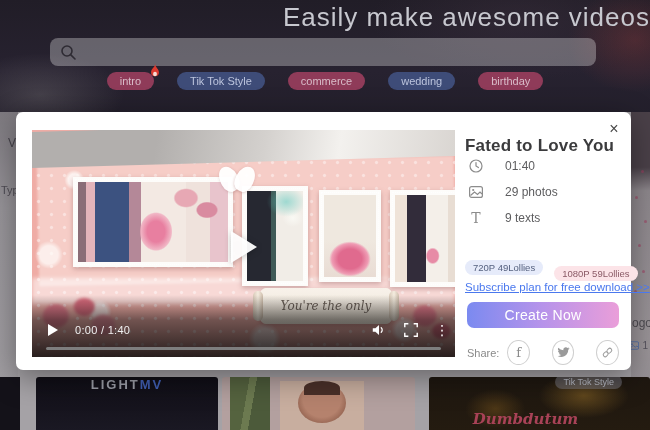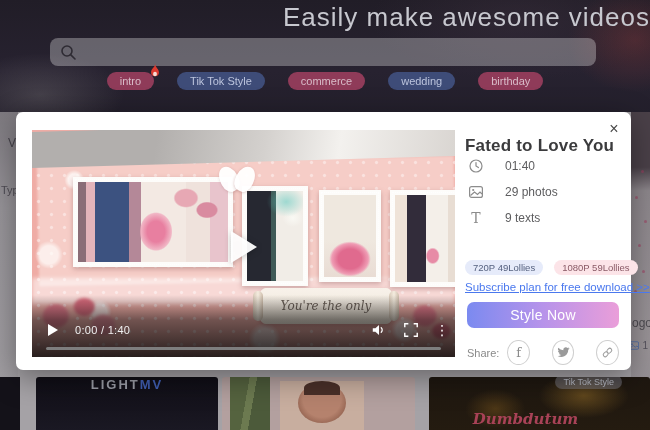--- a/index.html
+++ b/index.html
@@ -154,21 +154,21 @@
   
   .details { position:absolute; left:449px; top:0; width:166px; height:258px; }
   .d-title { margin-top:24px; font-size:17px; font-weight:bold; color:#3b3b3d; letter-spacing:.2px; }
   .meta-row { position:absolute; left:4px; display:flex; align-items:center; gap:22px; color:#5d5d5f; font-size:12px; }
   .m1 { top:47px; } .m2 { top:73px; } .m3 { top:99px; }
   .meta-ico { width:14px; height:14px; display:flex; align-items:center; justify-content:center; }
   .t-glyph { font-family:"DejaVu Serif", serif; font-size:14px; color:#8c8c8c; line-height:14px; }
   .badges { position:absolute; left:0; top:148px; display:flex; gap:11px; }
   .badge { height:15px; line-height:15px; padding:0 8px; border-radius:8px; font-size:9.5px; white-space:nowrap; }
   .badge-blue { background:#e6ebfa; color:#55617f; }
-  .badge-pink { background:#fce4e8; color:#8a5a66; }
+  .badge-pink { background:#fce4e8; color:#8a5a66;margin-top:6px; }
   .subscribe { position:absolute; left:0; top:169px; font-size:11.5px; color:#4a78ee; text-decoration:underline; cursor:pointer; white-space:nowrap; }
   .create-btn { position:absolute; left:2px; top:190px; width:152px; height:26px; border:none; border-radius:7px;
     background:linear-gradient(90deg,#7b8af0,#b793ea,#ea9ed9); color:#fff; font-size:14px; cursor:pointer;
     font-family:"Liberation Sans", sans-serif; letter-spacing:.3px; }
   .share-row { position:absolute; left:2px; top:228px; width:152px; display:flex; align-items:center;justify-content:center; }
   .share-label { font-size:11px; color:#8a8a8a; margin-right:8px; }
   .share-circle { width:25px; height:25px; border-radius:50%; border:1px solid #cfcfcf; display:flex;
     align-items:center; justify-content:center; cursor:pointer; background:#fff; }
   .sc-f { margin-right:22px; } .sc-t { margin-right:22px; }
   .fb-glyph { font-family:"DejaVu Serif", serif; font-size:13px; color:#8b8b8b; }
@@ -316,21 +316,21 @@
         <span>9 texts</span>
       </div>
 
       <div class="badges">
         <span class="badge badge-blue">720P 49Lollies</span>
         <span class="badge badge-pink">1080P 59Lollies</span>
       </div>
 
       <a class="subscribe">Subscribe plan for free download &gt;&gt;</a>
 
-      <button class="create-btn">Style Now</button>
+      <button class="create-btn">Create Now</button>
 
       <div class="share-row">
         <span class="share-label">Share:</span>
         <span class="share-circle sc-f">
           <span class="fb-glyph">f</span>
         </span>
         <span class="share-circle sc-t">
           <svg width="13" height="11" viewBox="0 0 24 20">
             <path d="M23 2.3c-.8.4-1.7.6-2.6.8A4.5 4.5 0 0 0 22.4.6c-.9.5-1.9.9-2.9 1.1A4.5 4.5 0 0 0 11.7 5c0 .4 0 .7.1 1A12.8 12.8 0 0 1 2.5 1.3a4.5 4.5 0 0 0 1.4 6A4.4 4.4 0 0 1 1.8 6.8v.1c0 2.2 1.6 4 3.6 4.4-.7.2-1.4.2-2 .1a4.5 4.5 0 0 0 4.2 3.1A9 9 0 0 1 1 16.4 12.7 12.7 0 0 0 7.9 18.4c8.3 0 12.8-6.9 12.8-12.8v-.6c.9-.6 1.7-1.4 2.3-2.3z" fill="#9a9a9a"></path>
           </svg>

